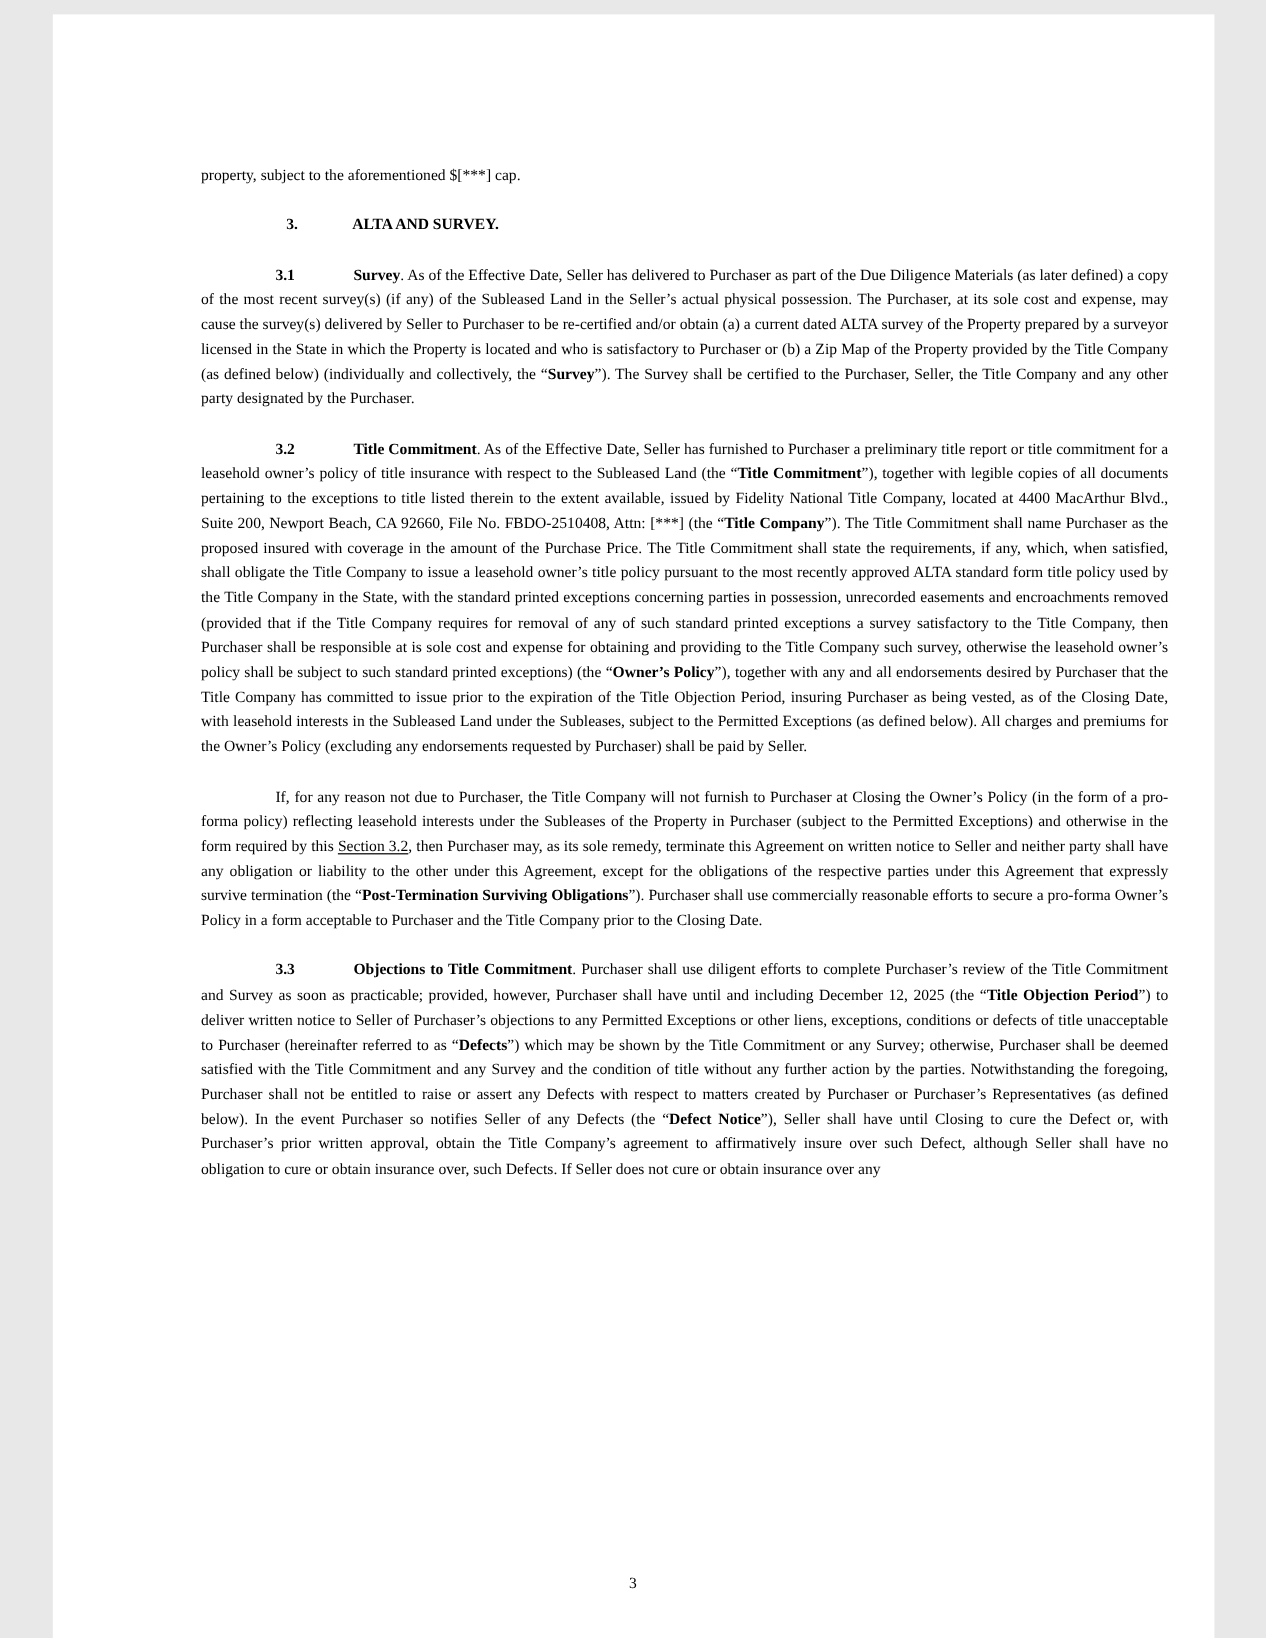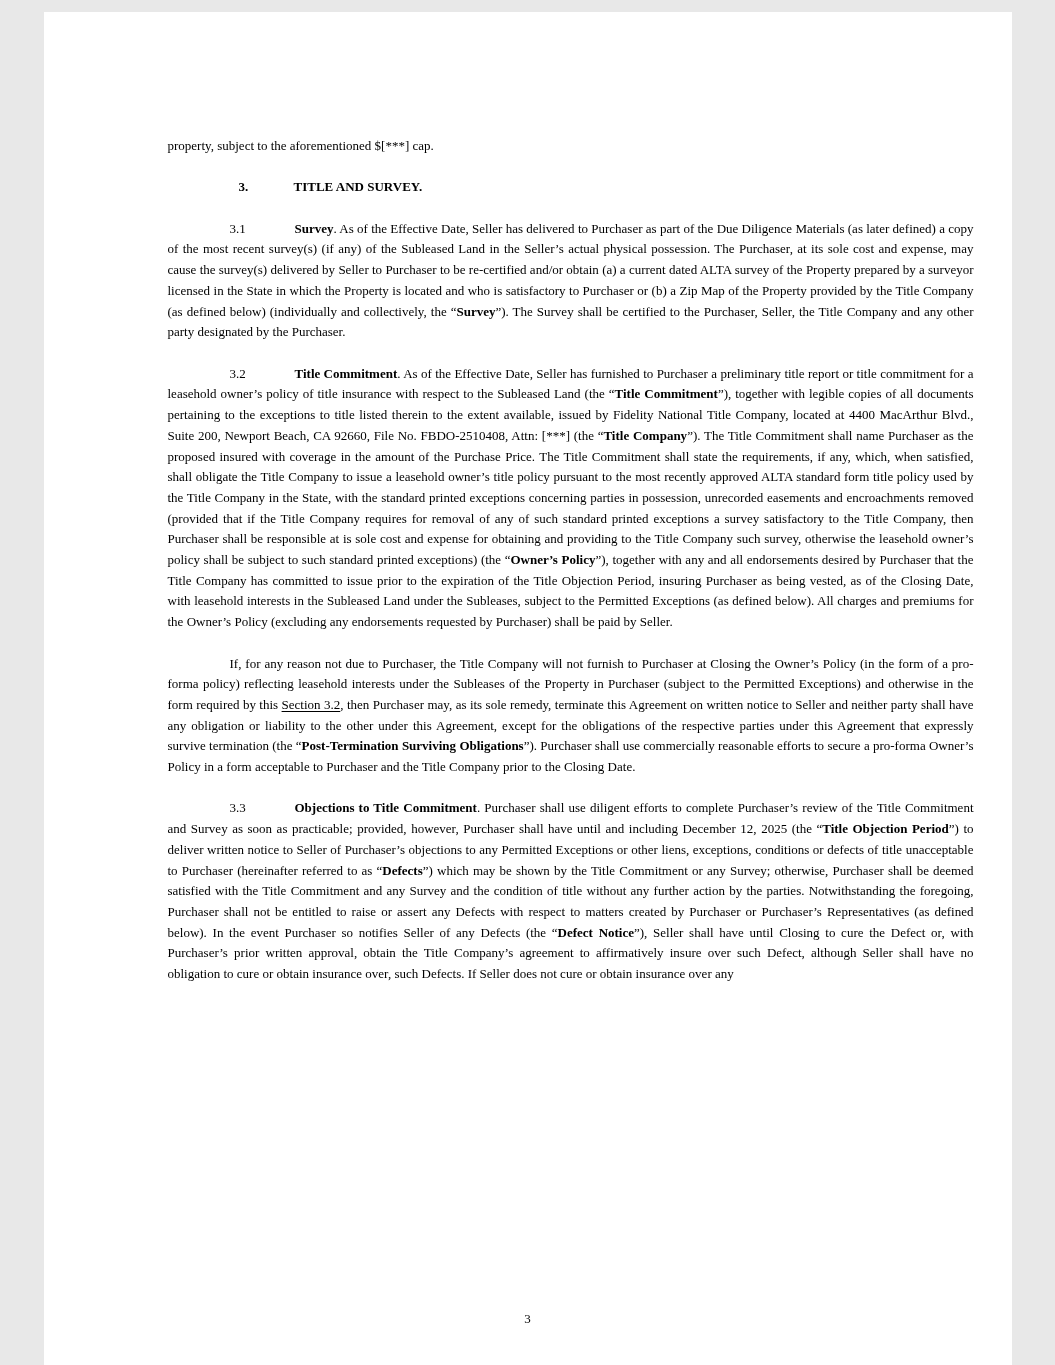--- a/index.html
+++ b/index.html
@@ -29,21 +29,21 @@
   p.heading {
     text-align: left;
     font-weight: bold;
     text-indent: 71px;
   }
   p.numbered { text-indent: 62px; }
   p.indented { text-indent: 62px; }
   .pnum {
     display: inline-block;
     width: 65px;
-    font-weight: normal;
+    font-weight: bold;
     text-indent: 0;
   }
   .pnum-h {
     width: 55px;
     font-weight: bold;
   }
   .plain { }
   .b { font-weight: bold; }
   .u { text-decoration: underline; text-underline-offset: 2px; }
   .term { font-weight: bold; text-underline-offset: 2px; }
@@ -54,20 +54,20 @@
     width: 100%;
     text-align: center;
   }
 </style>
 </head>
 <body>
 
 <div class="page">
   <div class="doc-body">
       <p class="continuation"><span class="plain">property, subject to the aforementioned $[***] cap.</span></p>
-      <p class="heading"><span class="pnum pnum-h">3.</span><span class="b">TITLE AND SURVEY.</span></p>
+      <p class="heading"><span class="pnum pnum-h">3.</span><span class="b">ALTA AND SURVEY.</span></p>
       <p class="numbered"><span class="pnum">3.1</span><span class="term">Survey</span><span class="plain">.  As of the Effective Date, Seller has delivered to Purchaser as part of the Due Diligence Materials (as later defined) a copy of the most recent survey(s) (if any) of the Subleased Land in the Seller’s actual physical possession. The Purchaser, at its sole cost and expense, may cause the survey(s) delivered by Seller to Purchaser to be re-certified and/or obtain (a) a current dated ALTA survey of the Property prepared by a surveyor licensed in the State in which the Property is located and who is satisfactory to Purchaser or (b) a Zip Map of the Property provided by the Title Company (as defined below) (individually and collectively, the “</span><span class="term">Survey</span><span class="plain">”). The Survey shall be certified to the Purchaser, Seller, the Title Company and any other party designated by the Purchaser.</span></p>
       <p class="numbered"><span class="pnum">3.2</span><span class="term">Title Commitment</span><span class="plain">.  As of the Effective Date, Seller has furnished to Purchaser a preliminary title report or title commitment for a leasehold owner’s policy of title insurance with respect to the Subleased Land (the “</span><span class="term">Title Commitment</span><span class="plain">”), together with legible copies of all documents pertaining to the exceptions to title listed therein to the extent available, issued by Fidelity National Title Company, located at 4400 MacArthur Blvd., Suite 200, Newport Beach, CA 92660, File No. FBDO-2510408, Attn: [***] (the “</span><span class="term">Title Company</span><span class="plain">”). The Title Commitment shall name Purchaser as the proposed insured with coverage in the amount of the Purchase Price. The Title Commitment shall state the requirements, if any, which, when satisfied, shall obligate the Title Company to issue a leasehold owner’s title policy pursuant to the most recently approved ALTA standard form title policy used by the Title Company in the State, with the standard printed exceptions concerning parties in possession, unrecorded easements and encroachments removed (provided that if the Title Company requires for removal of any of such standard printed exceptions a survey satisfactory to the Title Company, then Purchaser shall be responsible at is sole cost and expense for obtaining and providing to the Title Company such survey, otherwise the leasehold owner’s policy shall be subject to such standard printed exceptions) (the “</span><span class="term">Owner’s Policy</span><span class="plain">”), together with any and all endorsements desired by Purchaser that the Title Company has committed to issue prior to the expiration of the Title Objection Period, insuring Purchaser as being vested, as of the Closing Date, with leasehold interests in the Subleased Land under the Subleases, subject to the Permitted Exceptions (as defined below). All charges and premiums for the Owner’s Policy (excluding any endorsements requested by Purchaser) shall be paid by Seller.</span></p>
       <p class="indented"><span class="plain">If, for any reason not due to Purchaser, the Title Company will not furnish to Purchaser at Closing the Owner’s Policy (in the form of a pro-forma policy) reflecting leasehold interests under the Subleases of the Property in Purchaser (subject to the Permitted Exceptions) and otherwise in the form required by this </span><span class="u">Section 3.2</span><span class="plain">, then Purchaser may, as its sole remedy, terminate this Agreement on written notice to Seller and neither party shall have any obligation or liability to the other under this Agreement, except for the obligations of the respective parties under this Agreement that expressly survive termination (the “</span><span class="term">Post-Termination Surviving Obligations</span><span class="plain">”). Purchaser shall use commercially reasonable efforts to secure a pro-forma Owner’s Policy in a form acceptable to Purchaser and the Title Company prior to the Closing Date.</span></p>
       <p class="numbered"><span class="pnum">3.3</span><span class="term">Objections to Title Commitment</span><span class="plain">.  Purchaser shall use diligent efforts to complete Purchaser’s review of the Title Commitment and Survey as soon as practicable; provided, however, Purchaser shall have until and including December 12, 2025 (the “</span><span class="term">Title Objection Period</span><span class="plain">”) to deliver written notice to Seller of Purchaser’s objections to any Permitted Exceptions or other liens, exceptions, conditions or defects of title unacceptable to Purchaser (hereinafter referred to as “</span><span class="term">Defects</span><span class="plain">”) which may be shown by the Title Commitment or any Survey; otherwise, Purchaser shall be deemed satisfied with the Title Commitment and any Survey and the condition of title without any further action by the parties. Notwithstanding the foregoing, Purchaser shall not be entitled to raise or assert any Defects with respect to matters created by Purchaser or Purchaser’s Representatives (as defined below). In the event Purchaser so notifies Seller of any Defects (the “</span><span class="term">Defect Notice</span><span class="plain">”), Seller shall have until Closing to cure the Defect or, with Purchaser’s prior written approval, obtain the Title Company’s agreement to affirmatively insure over such Defect, although Seller shall have no obligation to cure or obtain insurance over, such Defects. If Seller does not cure or obtain insurance over any</span></p>
     </div>
   <div class="page-number">3</div>
 </div>
 
 </body></html>

